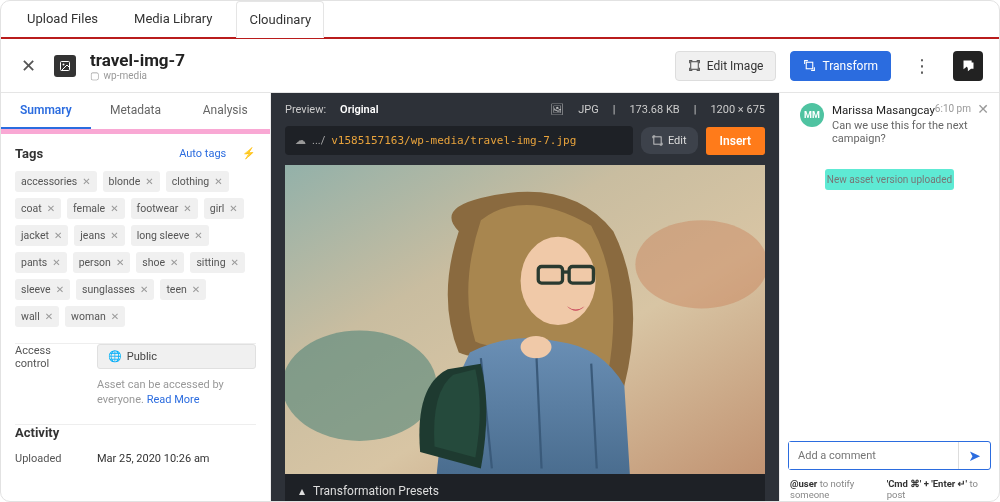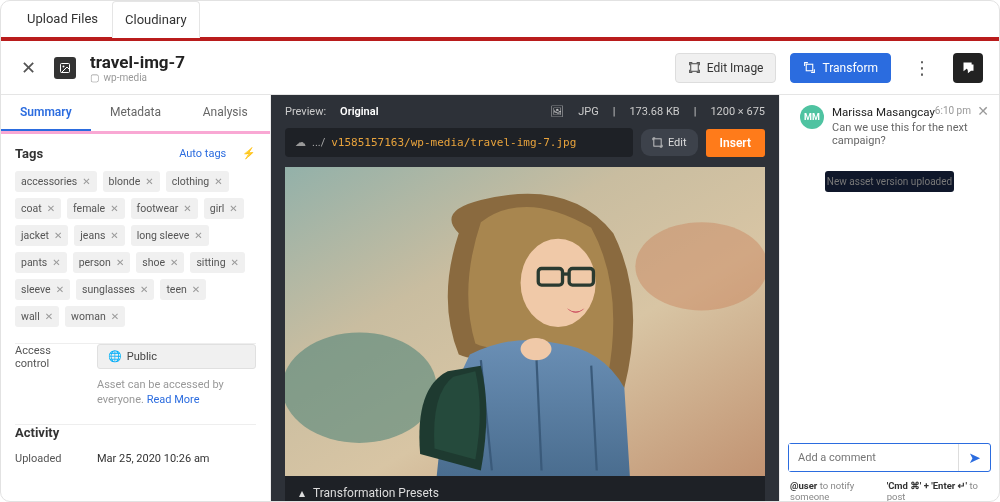--- a/index.html
+++ b/index.html
@@ -1,32 +1,32 @@
 <!DOCTYPE html>
 <html><head>
 <meta charset="utf-8">
 <style>
 *{box-sizing:border-box;margin:0;padding:0;font-family:-apple-system,BlinkMacSystemFont,"Segoe UI",Roboto,Arial,sans-serif}
 body{background:#fff;width:1000px;height:502px;overflow:hidden;border-radius:10px;border:1px solid #e2e2e2}
-.top-tabs{display:flex;border-bottom:4px solid #b91c1c;padding:0 14px;gap:2px}
+.top-tabs{display:flex;border-bottom:2px solid #b91c1c;padding:0 14px;gap:12px}
 .top-tab{padding:10px 12px;font-size:13px;color:#333;cursor:pointer}
 .top-tab.active{border:1px solid #e5e5e5;border-bottom:1px solid #fff;margin-bottom:-1px;border-radius:4px 4px 0 0}
 .header{display:flex;align-items:center;padding:10px 16px;border-bottom:1px solid #e5e5e5;gap:14px}
 .close-x{font-size:18px;color:#555;cursor:pointer;padding:4px}
 .file-badge{width:22px;height:22px;background:#333;border-radius:3px;display:flex;align-items:center;justify-content:center;color:#fff;font-size:11px}
 .file-title-wrap{flex:1}
 .file-title{font-size:17px;font-weight:700;color:#222}
 .file-sub{font-size:10px;color:#999;display:flex;align-items:center;gap:4px}
 .hdr-btn{display:flex;align-items:center;gap:6px;padding:7px 12px;font-size:12px;border-radius:4px;cursor:pointer;border:1px solid #ddd;background:#f0f0f0;color:#333}
 .hdr-btn.blue{background:#2b6cdf;border-color:#2b6cdf;color:#ffffff}
 .hdr-more{padding:6px 8px;cursor:pointer;color:#555;font-size:18px}
 .hdr-chat{background:#222;color:#fff;width:30px;height:30px;border-radius:4px;display:flex;align-items:center;justify-content:center;cursor:pointer}
 .main{display:flex;height:calc(100% - 85px)}
 .left{width:270px;border-right:1px solid #eee;display:flex;flex-direction:column}
-.inner-tabs{display:flex;border-bottom:3px solid #f9a8d4}
+.inner-tabs{display:flex;border-bottom:5px solid #f9a8d4}
 .inner-tab{flex:1;text-align:center;padding:10px 0;font-size:12px;color:#666;cursor:pointer}
 .inner-tab.active{color:#2b6cdf;border-bottom:2px solid #2b6cdf;font-weight:600}
 .left-body{padding:12px 14px;overflow-y:auto;flex:1;font-size:12px;color:#333}
 .tags-hdr{display:flex;justify-content:space-between;align-items:center;margin-bottom:10px}
 .tags-hdr h4{font-size:13px;font-weight:700}
 .auto-tags{color:#2b6cdf;font-size:11px;display:flex;align-items:center;gap:16px;cursor:pointer}
 .tags{display:flex;flex-wrap:wrap;gap:6px}
 .tag{background:#f0f0f0;border-radius:3px;padding:4px 6px;font-size:10.5px;color:#555;display:flex;align-items:center;gap:5px}
 .tag .tx{color:#999;cursor:pointer;font-size:10px}
 .sect{border-top:1px solid #eee;margin-top:16px;}
@@ -50,34 +50,35 @@
 .preview{flex:1;margin:0 14px;background:linear-gradient(135deg,#9cb9b4 0%,#c9b89e 40%,#d4c4a8 60%,#b8896e 100%);position:relative;overflow:hidden}
 .presets{background:#1e2126;color:#ddd;padding:10px 14px;font-size:12px;display:flex;align-items:center;gap:8px;margin:0 14px;cursor:pointer}
 .right{width:220px;border-left:1px solid #eee;display:flex;flex-direction:column;font-size:11px}
 .comment{padding:10px 20px;position:relative}
 .comment .avatar{width:24px;height:24px;border-radius:50%;background:#4fc3a1;color:#fff;font-size:9px;font-weight:700;display:flex;align-items:center;justify-content:center;float:left;margin-right:8px}
 .comment .name{font-weight:400;font-size:11.5px;color:#222}
 .comment .time{color:#999;font-size:10px;position:absolute;right:28px;top:10px}
 .comment .cx{position:absolute;right:10px;top:8px;color:#999;cursor:pointer;font-size:14px}
 .comment .body{margin-left:32px;color:#666;font-size:11px;margin-top:2px}
 .event{text-align:center;margin:18px 0}
-.event span{background:#0f172a;color:#777;font-size:10px;padding:5px 2px;border-radius:3px}
+.event span{background:#5eead4;color:#777;font-size:10px;padding:5px 2px;border-radius:3px}
 .right-spacer{flex:1}
 .comment-input{display:flex;border:1.5px solid #2b6cdf;margin:8px;border-radius:3px}
 .comment-input input{flex:1;border:none;padding:7px 9px;font-size:11px;outline:none;color:#555}
 .comment-input .send{width:32px;display:flex;align-items:center;justify-content:center;color:#2b6cdf;cursor:pointer;font-size:15px;border-left:1px solid #ddd}
 .hint{display:flex;justify-content:space-between;padding:0 10px 8px;font-size:9.5px;color:#888}
 .hint b{color:#333}
 svg{display:block}
 </style>
 </head>
 <body>
 
 <div class="top-tabs" id="top-tabs">
     <div class="top-tab">Upload Files</div>
+    <div class="top-tab">Media Library</div>
     <div class="top-tab active">Cloudinary</div>
   </div>
 
 <div class="header">
   <div class="close-x">✕</div>
   <div class="file-badge">
     <svg width="12" height="12" viewBox="0 0 24 24" fill="#fff">
         <rect x="3" y="3" width="18" height="18" rx="2" fill="none" stroke="#fff" stroke-width="2"></rect>
         <circle cx="9" cy="9" r="2"></circle>
         <path d="M21 15l-5-5L5 21" stroke="#fff" stroke-width="2" fill="none"></path>

